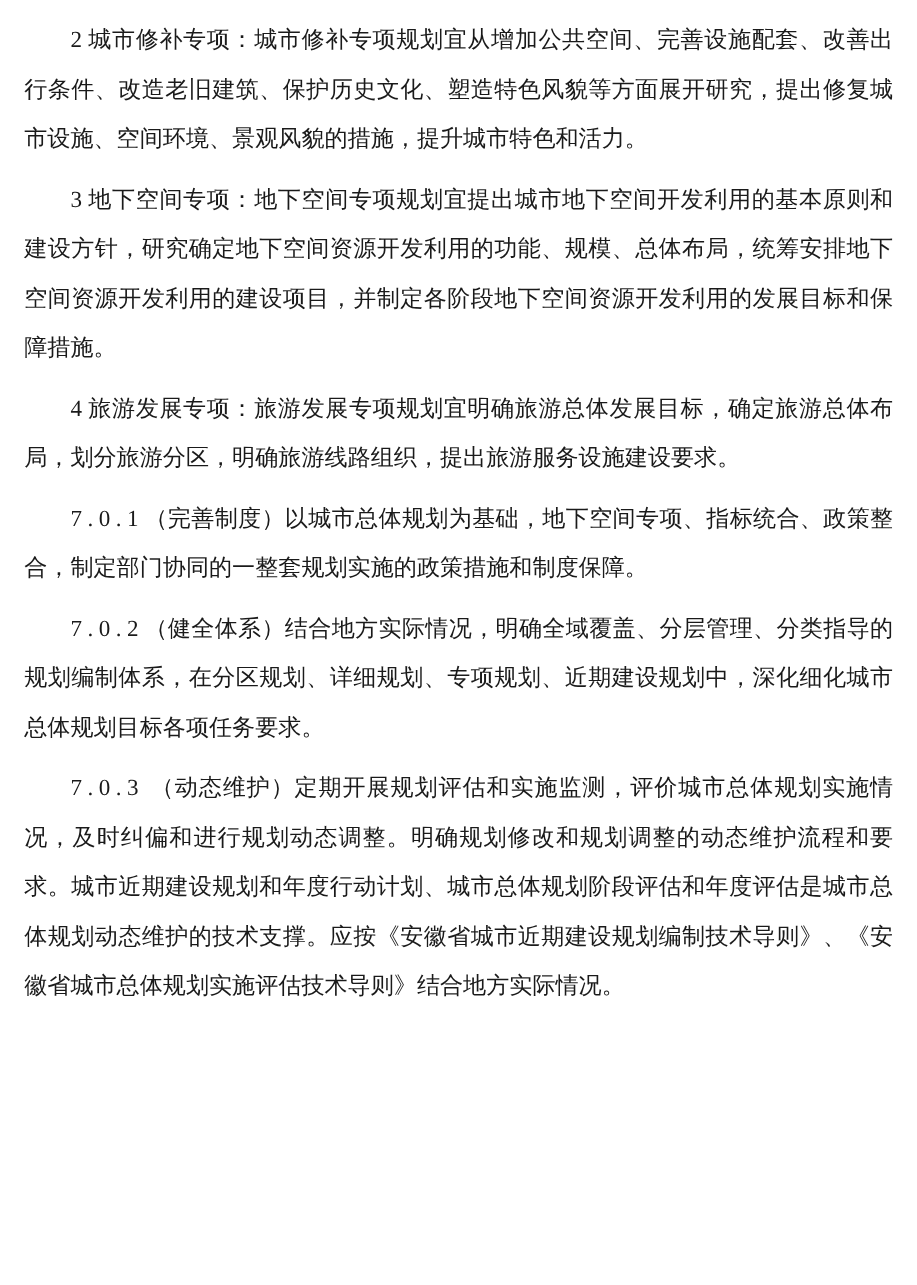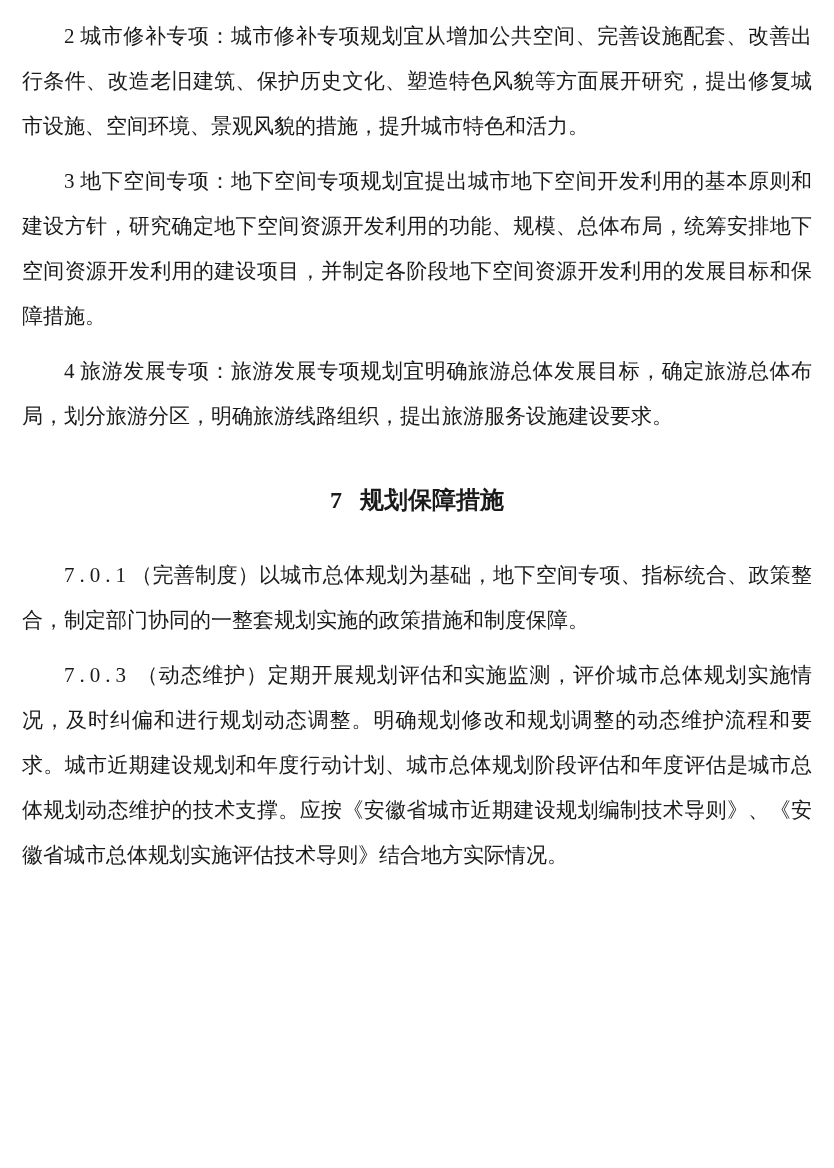--- a/index.html
+++ b/index.html
@@ -44,18 +44,18 @@
   }
 </style>
 </head>
 <body>
 
 <div class="page">
   <main id="doc-content">
       <p class="para">2 城市修补专项：城市修补专项规划宜从增加公共空间、完善设施配套、改善出行条件、改造老旧建筑、保护历史文化、塑造特色风貌等方面展开研究，提出修复城市设施、空间环境、景观风貌的措施，提升城市特色和活力。</p>
       <p class="para">3 地下空间专项：地下空间专项规划宜提出城市地下空间开发利用的基本原则和建设方针，研究确定地下空间资源开发利用的功能、规模、总体布局，统筹安排地下空间资源开发利用的建设项目，并制定各阶段地下空间资源开发利用的发展目标和保障措施。</p>
       <p class="para">4 旅游发展专项：旅游发展专项规划宜明确旅游总体发展目标，确定旅游总体布局，划分旅游分区，明确旅游线路组织，提出旅游服务设施建设要求。</p>
-      <h2 class="heading"><span class="h-num">7</span><span class="h-title">规划保障措施</span></h2>
       <p class="para"><b class="clause-num">7.0.1</b><span>（完善制度）以城市总体规划为基础，地下空间专项、指标统合、政策整合，制定部门协同的一整套规划实施的政策措施和制度保障。</span></p>
+      <p class="para"><b class="clause-num">7.0.2</b><span>（健全体系）结合地方实际情况，明确全域覆盖、分层管理、分类指导的规划编制体系，在分区规划、详细规划、专项规划、近期建设规划中，深化细化城市总体规划目标各项任务要求。</span></p>
       <p class="para"><b class="clause-num">7.0.3</b><span> （动态维护）定期开展规划评估和实施监测，评价城市总体规划实施情况，及时纠偏和进行规划动态调整。明确规划修改和规划调整的动态维护流程和要求。城市近期建设规划和年度行动计划、城市总体规划阶段评估和年度评估是城市总体规划动态维护的技术支撑。应按《安徽省城市近期建设规划编制技术导则》、《安徽省城市总体规划实施评估技术导则》结合地方实际情况。</span></p>
       <h2 class="heading"></h2>
     </main>
 </div>
 
 </body></html>

